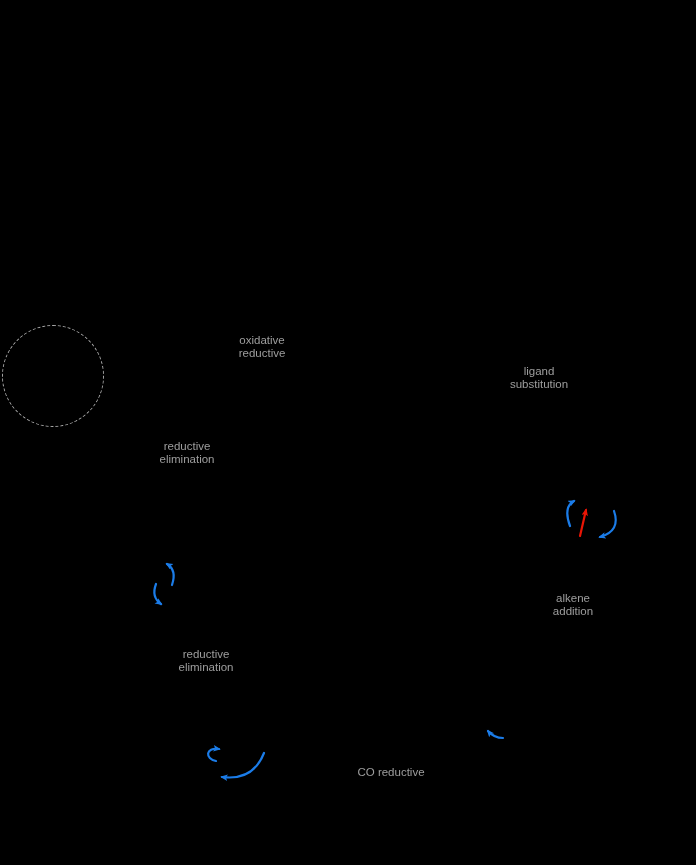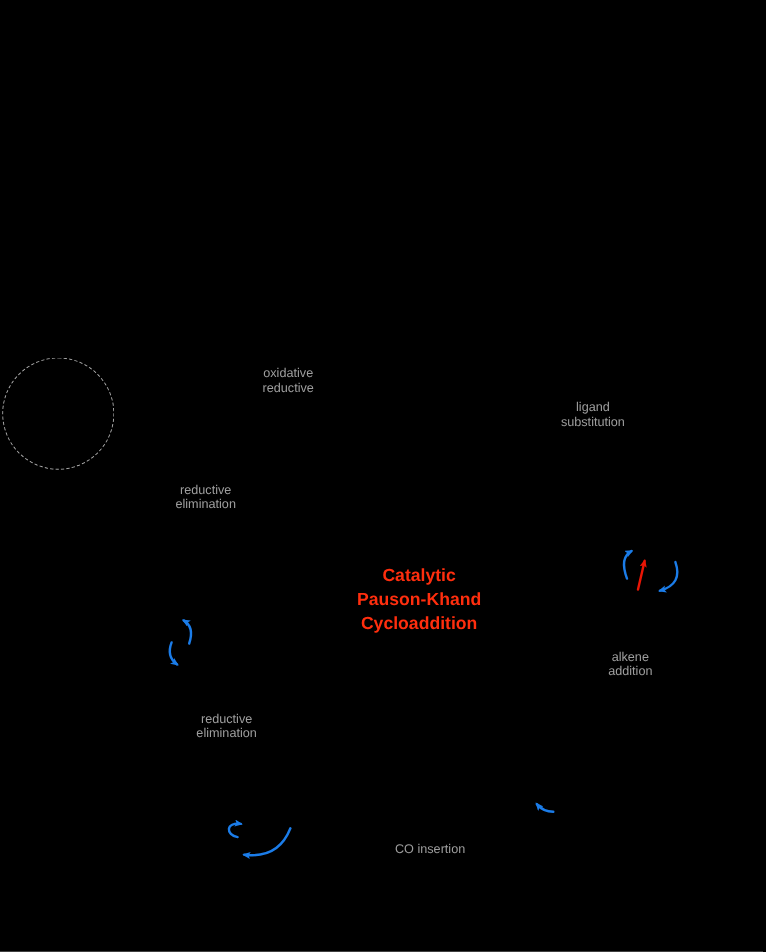--- a/index.html
+++ b/index.html
@@ -67,38 +67,33 @@
   <div class="step-label" style="left:539px; top:365px">
     <span>ligand</span>
     <span>substitution</span>
   </div>
 
   <div class="step-label" style="left:187px; top:440px">
     <span>reductive</span>
     <span>elimination</span>
   </div>
 
-  <div class="cycle-title" style="left:381px; top:513px">
-    <span>Catalytic</span>
-    <span>Pauson-Khand</span>
-    <span>Cycloaddition</span>
-  </div>
 
   <div class="step-label" style="left:573px; top:592px">
     <span>alkene</span>
     <span>addition</span>
   </div>
 
   <div class="step-label" style="left:206px; top:648px">
     <span>reductive</span>
     <span>elimination</span>
   </div>
 
   <div class="step-label" style="left:391px; top:766px">
-    <span>CO insertion</span>
+    <span>CO reductive</span>
   </div>
 
   <svg class="arrows-overlay" width="696" height="865" viewBox="0 0 696 865">
     <defs>
       <marker id="mblue" markerWidth="9" markerHeight="9" refX="5.6" refY="3.25" orient="auto" markerUnits="userSpaceOnUse">
         <path class="head-blue" d="M0,0 L7.4,3.25 L0,6.5 L1.6,3.25 Z"></path>
       </marker>
       <marker id="mred" markerWidth="9" markerHeight="9" refX="5.6" refY="3.25" orient="auto" markerUnits="userSpaceOnUse">
         <path class="head-red" d="M0,0 L7.4,3.25 L0,6.5 L1.6,3.25 Z"></path>
       </marker>

